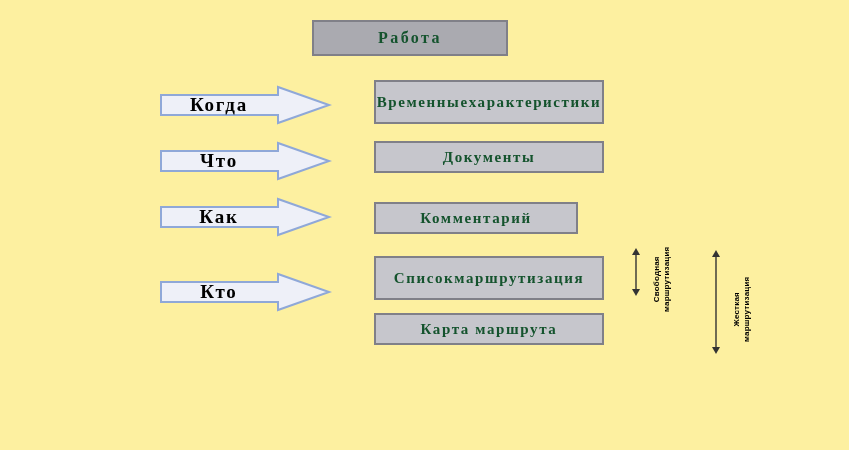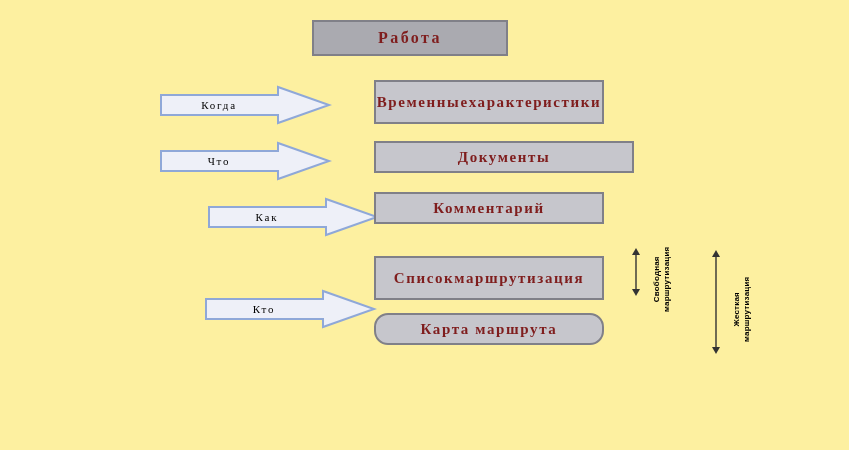--- a/index.html
+++ b/index.html
@@ -19,21 +19,21 @@
     height: 450px;
     background: #fdf0a0;
   }
 
   
   .gbox {
     position: absolute;
     box-sizing: border-box;
     border: 2px solid #808088;
     background: #c6c6cc;
-    color: #7f1d1d;
+    color: #14532d;
     display: flex;
     align-items: center;
     justify-content: center;
     text-align: center;
     font-weight: bold;
     letter-spacing: 1.6px;
     line-height: 1.12;
     font-size: 15px;
   }
   .gbox.title {
@@ -55,22 +55,22 @@
   }
   .arrow .alabel {
     position: absolute;
     top: 0;
     left: 0;
     width: 118px;
     height: 100%;
     display: flex;
     align-items: center;
     justify-content: center;
-    font-weight: normal;
-    font-size: 11px;
+    font-weight: bold;
+    font-size: 19px;
     letter-spacing: 1.8px;
     color: #000;
     pointer-events: none;
   }
 
   
   .vmeasure {
     position: absolute;
   }
   .vmeasure svg { display: block; }
@@ -107,53 +107,53 @@
     <span class="alabel">Когда</span>
   </div>
 
   <div class="arrow" style="left:160px; top:142px; width:170px; height:38px;text-align:center;">
     <svg width="170" height="38" viewBox="0 0 170 38">
       <polygon points="1,9 118,9 118,1 169,19 118,37 118,29 1,29" fill="#eef0f8" stroke="#8fa8d8" stroke-width="2" stroke-linejoin="miter"></polygon>
     </svg>
     <span class="alabel">Что</span>
   </div>
 
-  <div class="arrow" style="left:160px; top:198px; width:170px; height:38px;margin-left:48px;">
+  <div class="arrow" style="left:160px; top:198px; width:170px; height:38px;">
     <svg width="170" height="38" viewBox="0 0 170 38">
       <polygon points="1,9 118,9 118,1 169,19 118,37 118,29 1,29" fill="#eef0f8" stroke="#8fa8d8" stroke-width="2" stroke-linejoin="miter"></polygon>
     </svg>
     <span class="alabel">Как</span>
   </div>
 
-  <div class="arrow" style="left:160px; top:290px; width:170px; height:38px;margin-left:45px;">
+  <div class="arrow" style="left:160px; top:273px; width:170px; height:38px;">
     <svg width="170" height="38" viewBox="0 0 170 38">
       <polygon points="1,9 118,9 118,1 169,19 118,37 118,29 1,29" fill="#eef0f8" stroke="#8fa8d8" stroke-width="2" stroke-linejoin="miter"></polygon>
     </svg>
     <span class="alabel">Кто</span>
   </div>
 
   <div class="gbox" style="left:374px; top:80px; width:230px; height:44px; flex-direction:row;">
     <span class="l2">Временные</span>
     <span class="l2">характеристики</span>
   </div>
 
-  <div class="gbox" style="left:374px; top:141px; width:260px; height:32px;">
+  <div class="gbox" style="left:374px; top:141px; width:230px; height:32px;">
     <span>Документы</span>
   </div>
 
-  <div class="gbox" style="left:374px; top:192px; width:230px; height:32px;">
+  <div class="gbox" style="left:374px; top:202px; width:204px; height:32px;">
     <span>Комментарий</span>
   </div>
 
   <div class="gbox" style="left:374px; top:256px; width:230px; height:44px; flex-direction:row;">
     <span class="l2">Список</span>
     <span class="l2">маршрутизация</span>
   </div>
 
-  <div class="gbox" style="left:374px; top:313px; width:230px; height:32px;border-radius:14px;">
+  <div class="gbox" style="left:374px; top:313px; width:230px; height:32px;">
     <span>Карта маршрута</span>
   </div>
 
   <div class="vmeasure" style="left:628px; top:248px;">
     <svg width="16" height="48" viewBox="0 0 16 48">
       <line x1="8" y1="5" x2="8" y2="43" stroke="#333" stroke-width="1.4"></line>
       <polygon points="8,0 4,7 12,7" fill="#333"></polygon>
       <polygon points="8,48 4,41 12,41" fill="#333"></polygon>
     </svg>
   </div>

